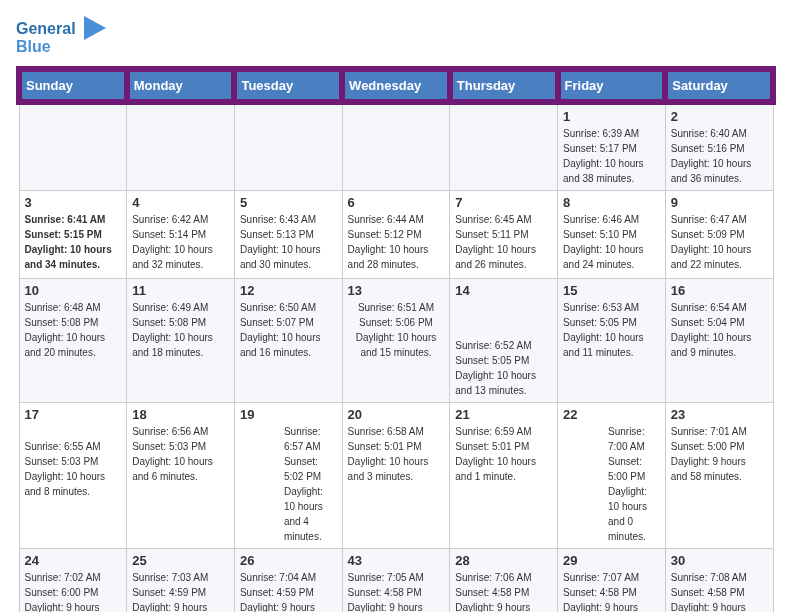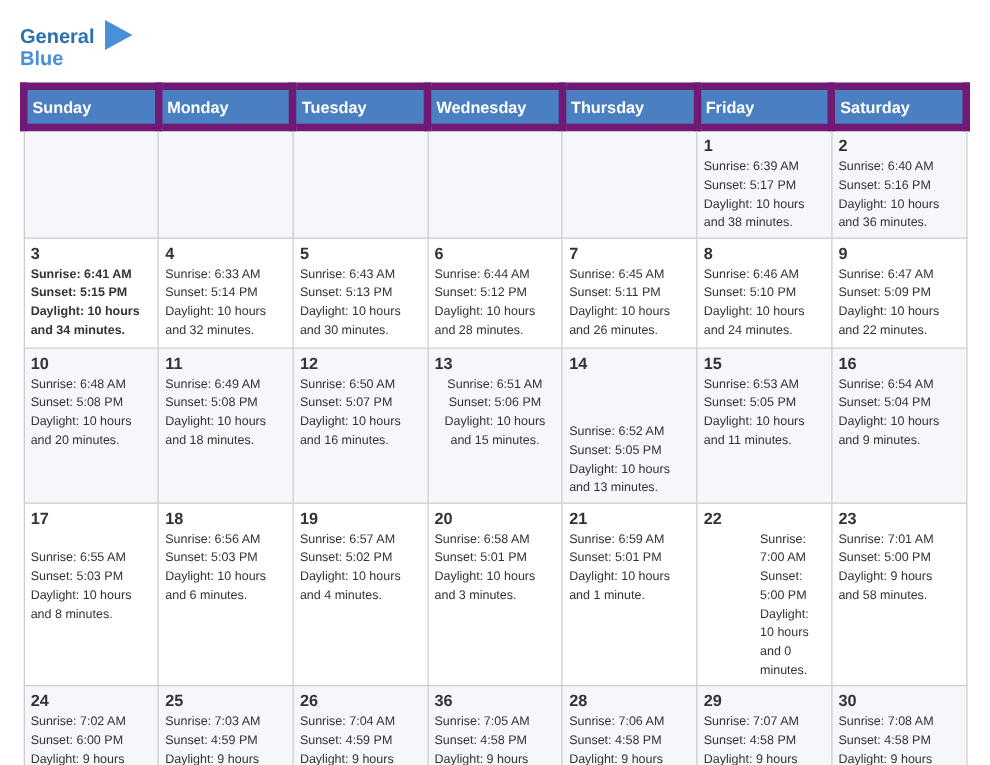--- a/index.html
+++ b/index.html
@@ -131,21 +131,21 @@
       <tr>
         <td>
           <span class="day-number">3</span>
           <div class="day-info" style="white-space: pre-line; font-weight: bold;">Sunrise: 6:41 AM
 Sunset: 5:15 PM
 Daylight: 10 hours
 and 34 minutes.</div>
         </td>
         <td>
           <span class="day-number">4</span>
-          <div class="day-info" style="white-space: pre-line;">Sunrise: 6:33 AM
+          <div class="day-info" style="white-space: pre-line;">Sunrise: 6:42 AM
 Sunset: 5:14 PM
 Daylight: 10 hours
 and 32 minutes.</div>
         </td>
         <td>
           <span class="day-number">5</span>
           <div class="day-info" style="white-space: pre-line;">Sunrise: 6:43 AM
 Sunset: 5:13 PM
 Daylight: 10 hours
 and 30 minutes.</div>
@@ -240,21 +240,21 @@
         </td>
         <td>
           <span class="day-number">18</span>
           <div class="day-info" style="white-space: pre-line;">Sunrise: 6:56 AM
 Sunset: 5:03 PM
 Daylight: 10 hours
 and 6 minutes.</div>
         </td>
         <td>
           <span class="day-number">19</span>
-          <div class="day-info" style="white-space: pre-line;">Sunrise: 6:57 AM
+          <div class="day-info" style="white-space: pre-line; margin-left: 44px;">Sunrise: 6:57 AM
 Sunset: 5:02 PM
 Daylight: 10 hours
 and 4 minutes.</div>
         </td>
         <td>
           <span class="day-number">20</span>
           <div class="day-info" style="white-space: pre-line;">Sunrise: 6:58 AM
 Sunset: 5:01 PM
 Daylight: 10 hours
 and 3 minutes.</div>
@@ -297,21 +297,21 @@
 and 55 minutes.</div>
         </td>
         <td>
           <span class="day-number">26</span>
           <div class="day-info" style="white-space: pre-line;">Sunrise: 7:04 AM
 Sunset: 4:59 PM
 Daylight: 9 hours
 and 54 minutes.</div>
         </td>
         <td>
-          <span class="day-number">36</span>
+          <span class="day-number">43</span>
           <div class="day-info" style="white-space: pre-line;">Sunrise: 7:05 AM
 Sunset: 4:58 PM
 Daylight: 9 hours
 and 53 minutes.</div>
         </td>
         <td>
           <span class="day-number">28</span>
           <div class="day-info" style="white-space: pre-line;">Sunrise: 7:06 AM
 Sunset: 4:58 PM
 Daylight: 9 hours

